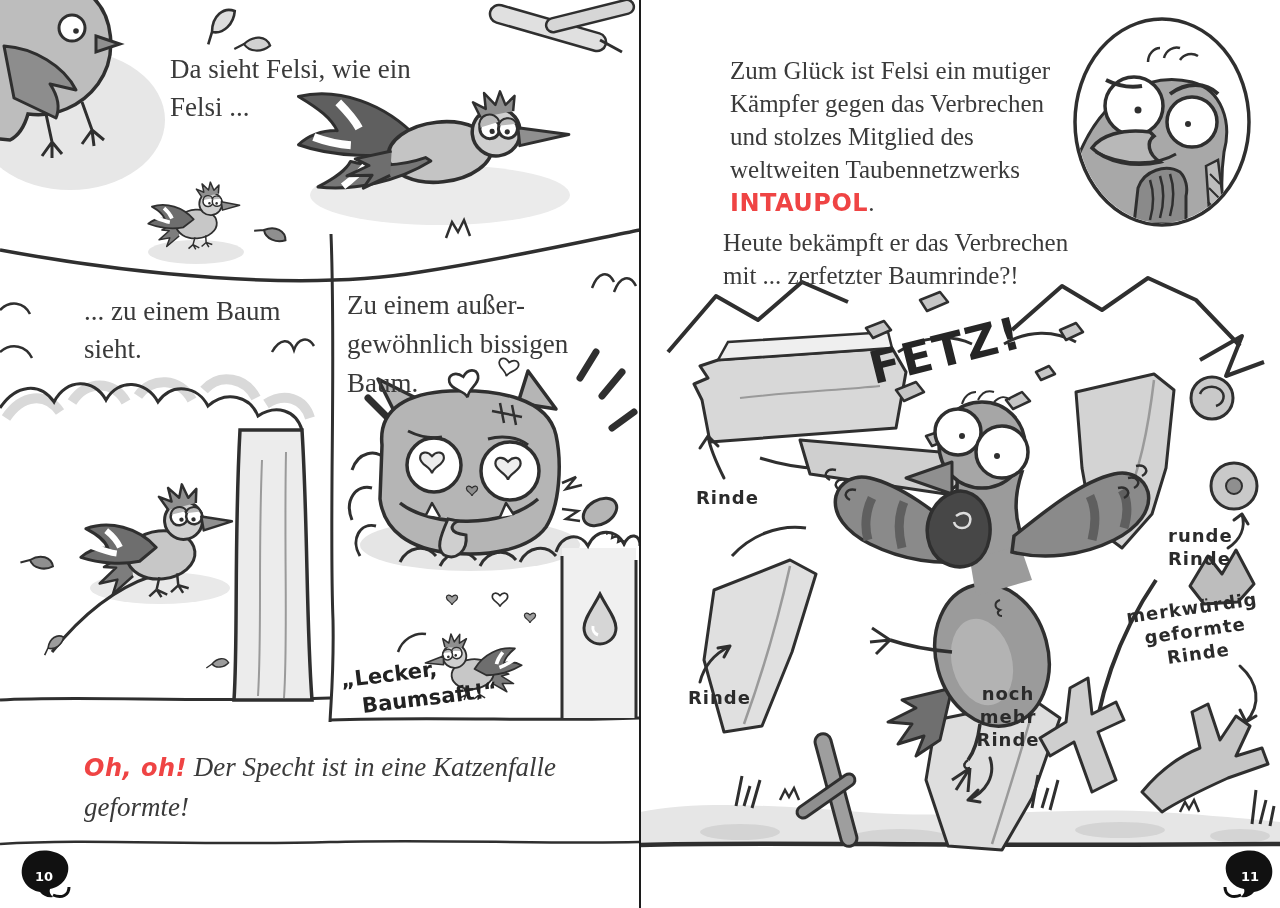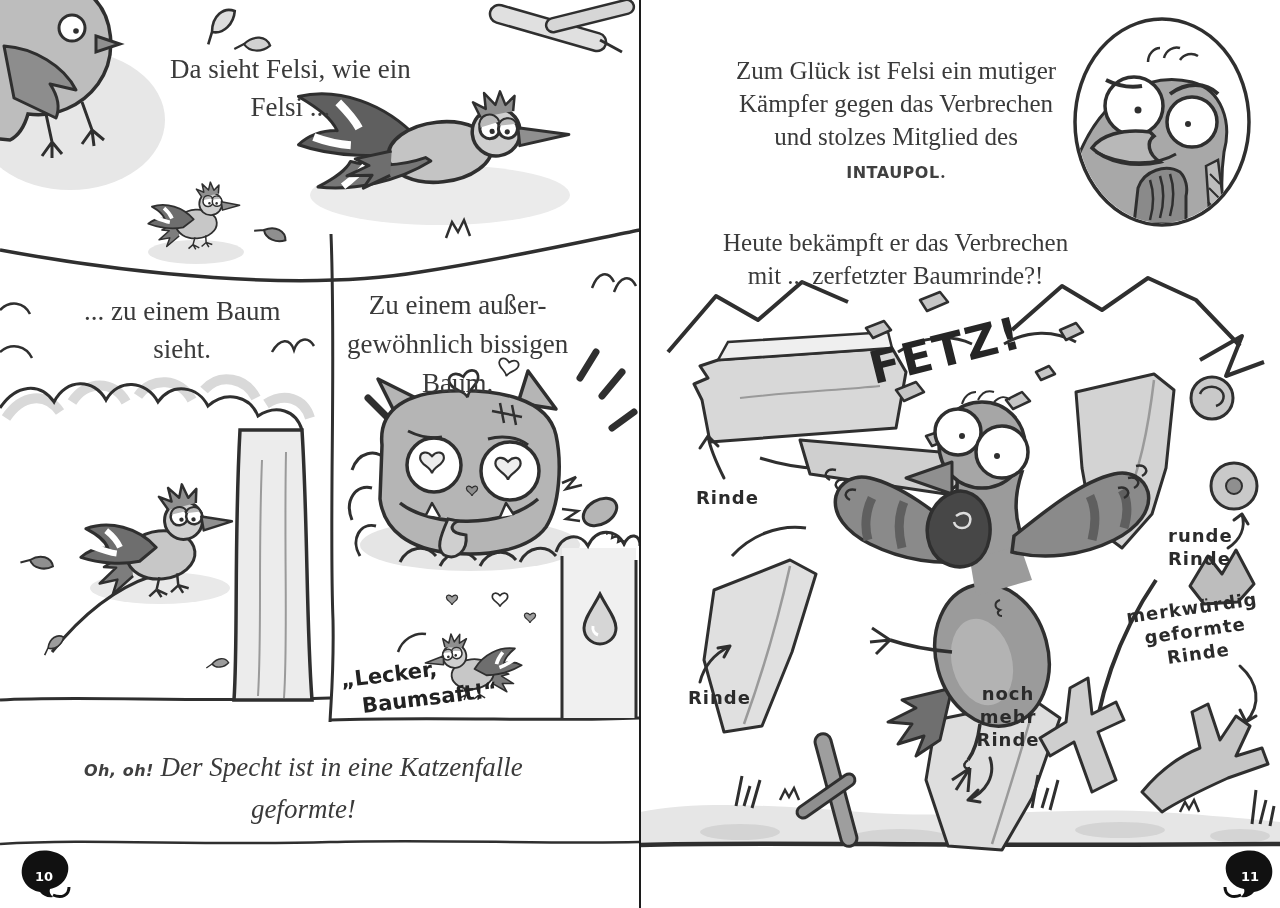--- a/index.html
+++ b/index.html
@@ -3,25 +3,25 @@
 <meta charset="utf-8">
 <style>
   html,body{margin:0;padding:0;background:#9a9a9a;}
   .spread{position:relative;width:1280px;height:908px;background:#ffffff;overflow:hidden;
           font-family:"Liberation Serif","DejaVu Serif",serif;}
   .page{position:absolute;top:0;width:640px;height:908px;}
   .page-left{left:0;}
   .page-right{left:640px;}
   svg.art{position:absolute;left:0;top:0;}
   .spine{position:absolute;left:639px;top:0;width:2px;height:908px;background:#1c1c1c;}
-  .cap{position:absolute;color:#3a3a3a;font-size:27px;line-height:38px;text-align:center;}
+  .cap{position:absolute;color:#3a3a3a;font-size:27px;line-height:38px;}
   .cap div{white-space:nowrap;}
   .para{position:absolute;color:#3a3a3a;font-size:25px;line-height:33px;}
   .para div{white-space:nowrap;}
-  .bold-sans{font-family:"DejaVu Sans","Liberation Sans",sans-serif;font-weight:700;font-size:16px;letter-spacing:.5px;color:#404040;}
+  .bold-sans{font-family:"DejaVu Sans","Liberation Sans",sans-serif;font-weight:700;font-size:24px;letter-spacing:.5px;color:#ef4444;}
   .hand{position:absolute;font-family:"DejaVu Sans","Liberation Sans",sans-serif;font-weight:700;
         color:#2b2b2b;font-size:18px;letter-spacing:1px;line-height:23px;white-space:pre-line;}
   .hand.center{text-align:center;}
   .bubble{position:absolute;font-family:"DejaVu Sans","Liberation Sans",sans-serif;font-weight:700;
           color:#222;font-size:21px;line-height:28px;transform:rotate(-7deg);}
   .bubble .l2{margin-left:18px;}
   .sfx{position:absolute;font-family:"DejaVu Sans","Liberation Sans",sans-serif;font-weight:700;
        font-size:45px;letter-spacing:2px;color:#262626;transform:rotate(-14deg);white-space:nowrap;}
 </style>
 </head>
@@ -309,27 +309,28 @@
         </g>
       </g>
 
       <g transform="translate(634,850) scale(-1,1)">
         <path d="M34,2 C16,-3 4,6 2,18 C0,30 8,40 20,42 C23,46 28,48 33,47 C30,44 29,42 30,39 C42,37 50,26 48,15 C46,7 41,4 34,2 Z" fill="#111111"></path>
         <path d="M33,45 c9,4 16,0 16,-8" stroke="#111111" stroke-width="3" fill="none"></path>
       </g>
       <text x="610" y="881" text-anchor="middle" font-family="DejaVu Sans, sans-serif" font-size="13" font-weight="bold" fill="#ffffff">11</text>
     </svg>
 
-    <div class="para" style="left:96px;top:54px;text-align:center;">
+    <div class="para" style="left:90px;top:54px;">
       <div>Zum Glück ist Felsi ein mutiger</div>
       <div>Kämpfer gegen das Verbrechen</div>
       <div>und stolzes Mitglied des</div>
+      <div>weltweiten Taubennetzwerks</div>
       <div><span class="bold-sans">INTAUPOL</span><span>.</span></div>
     </div>
-    <div class="para" style="left:83px;top:226px;text-align:center;">
+    <div class="para" style="left:83px;top:226px;">
       <div>Heute bekämpft er das Verbrechen</div>
       <div>mit ... zerfetzter Baumrinde?!</div>
     </div>
     <div class="sfx" style="left:228px;top:324px;">FETZ!</div>
     <div class="hand" style="left:56px;top:486px;">Rinde</div>
     <div class="hand" style="left:48px;top:686px;">Rinde</div>
     <div class="hand" style="left:528px;top:524px;">runde
 Rinde</div>
     <div class="hand center" style="left:486px;top:596px;width:138px;transform:rotate(-8deg);">merkwürdig
 geformte

